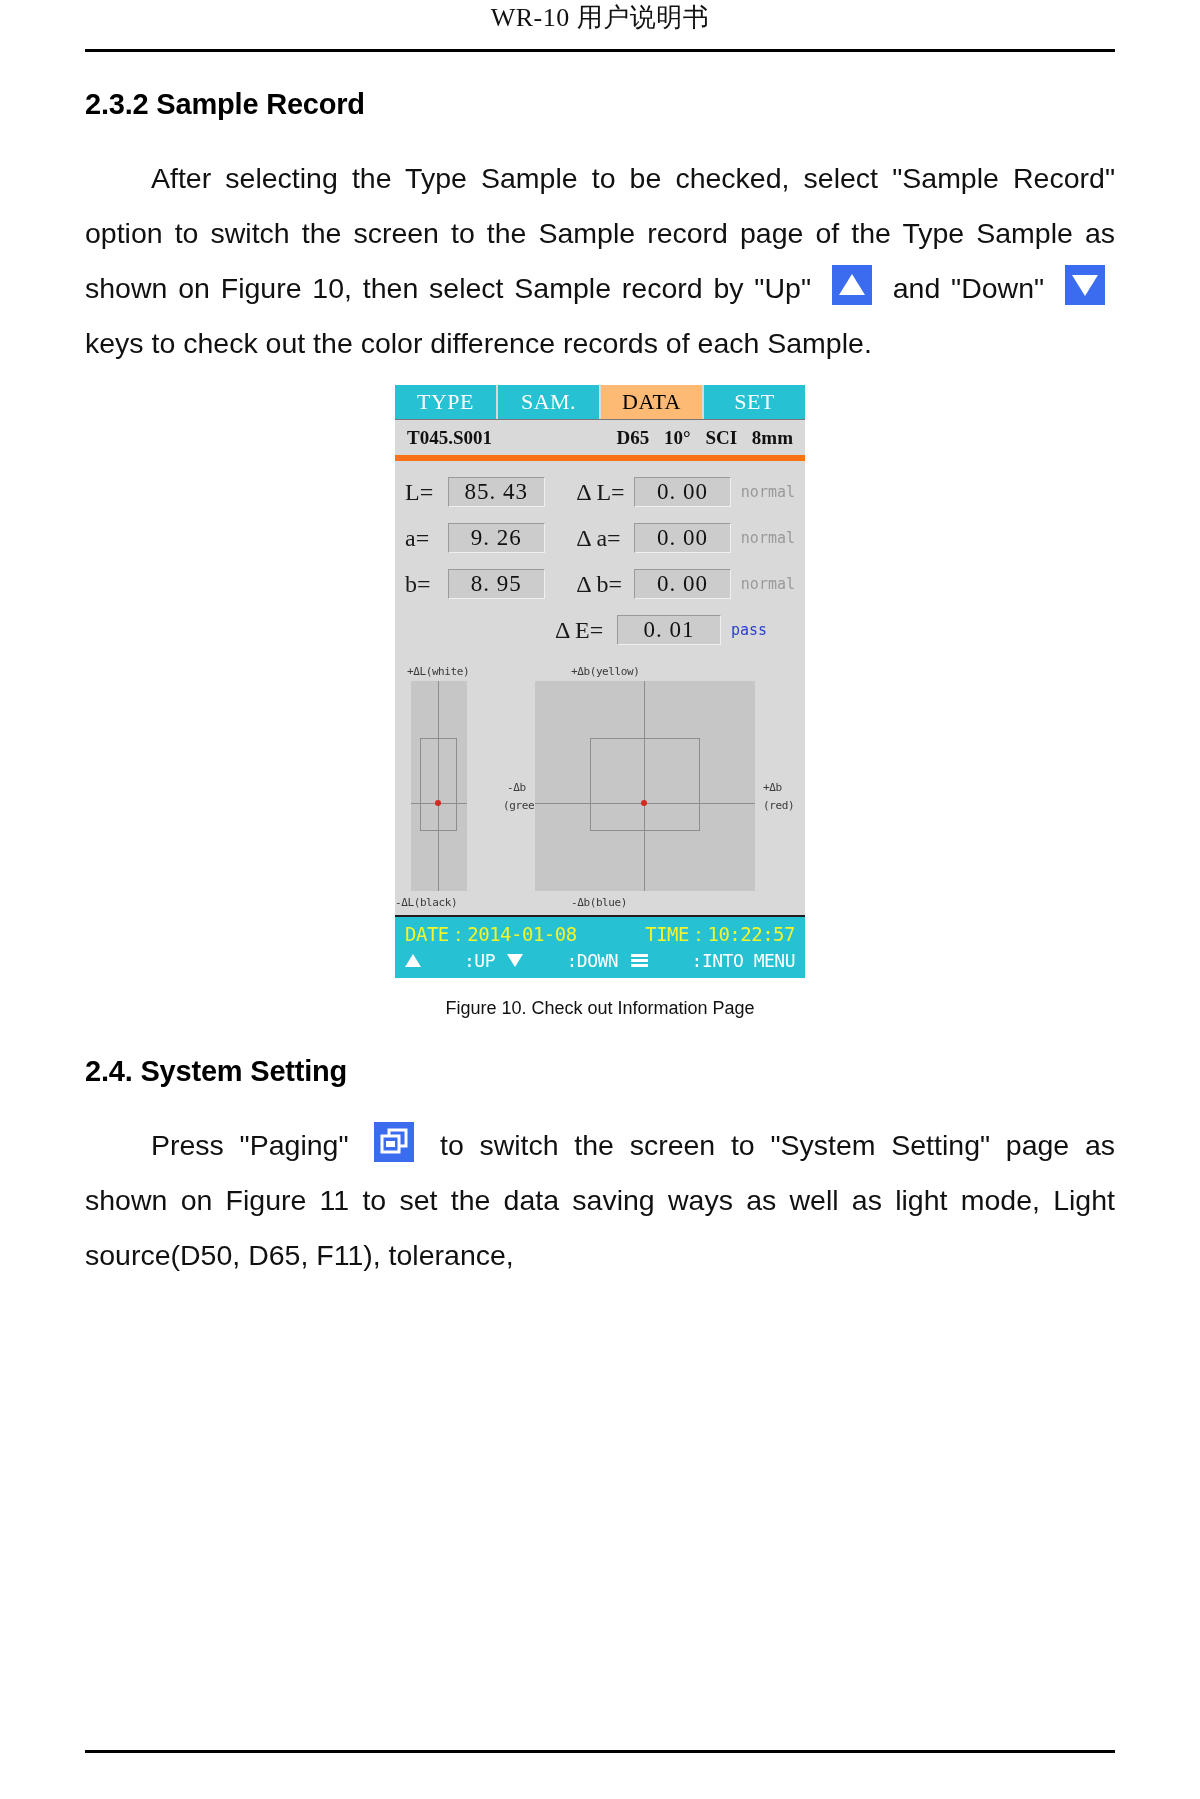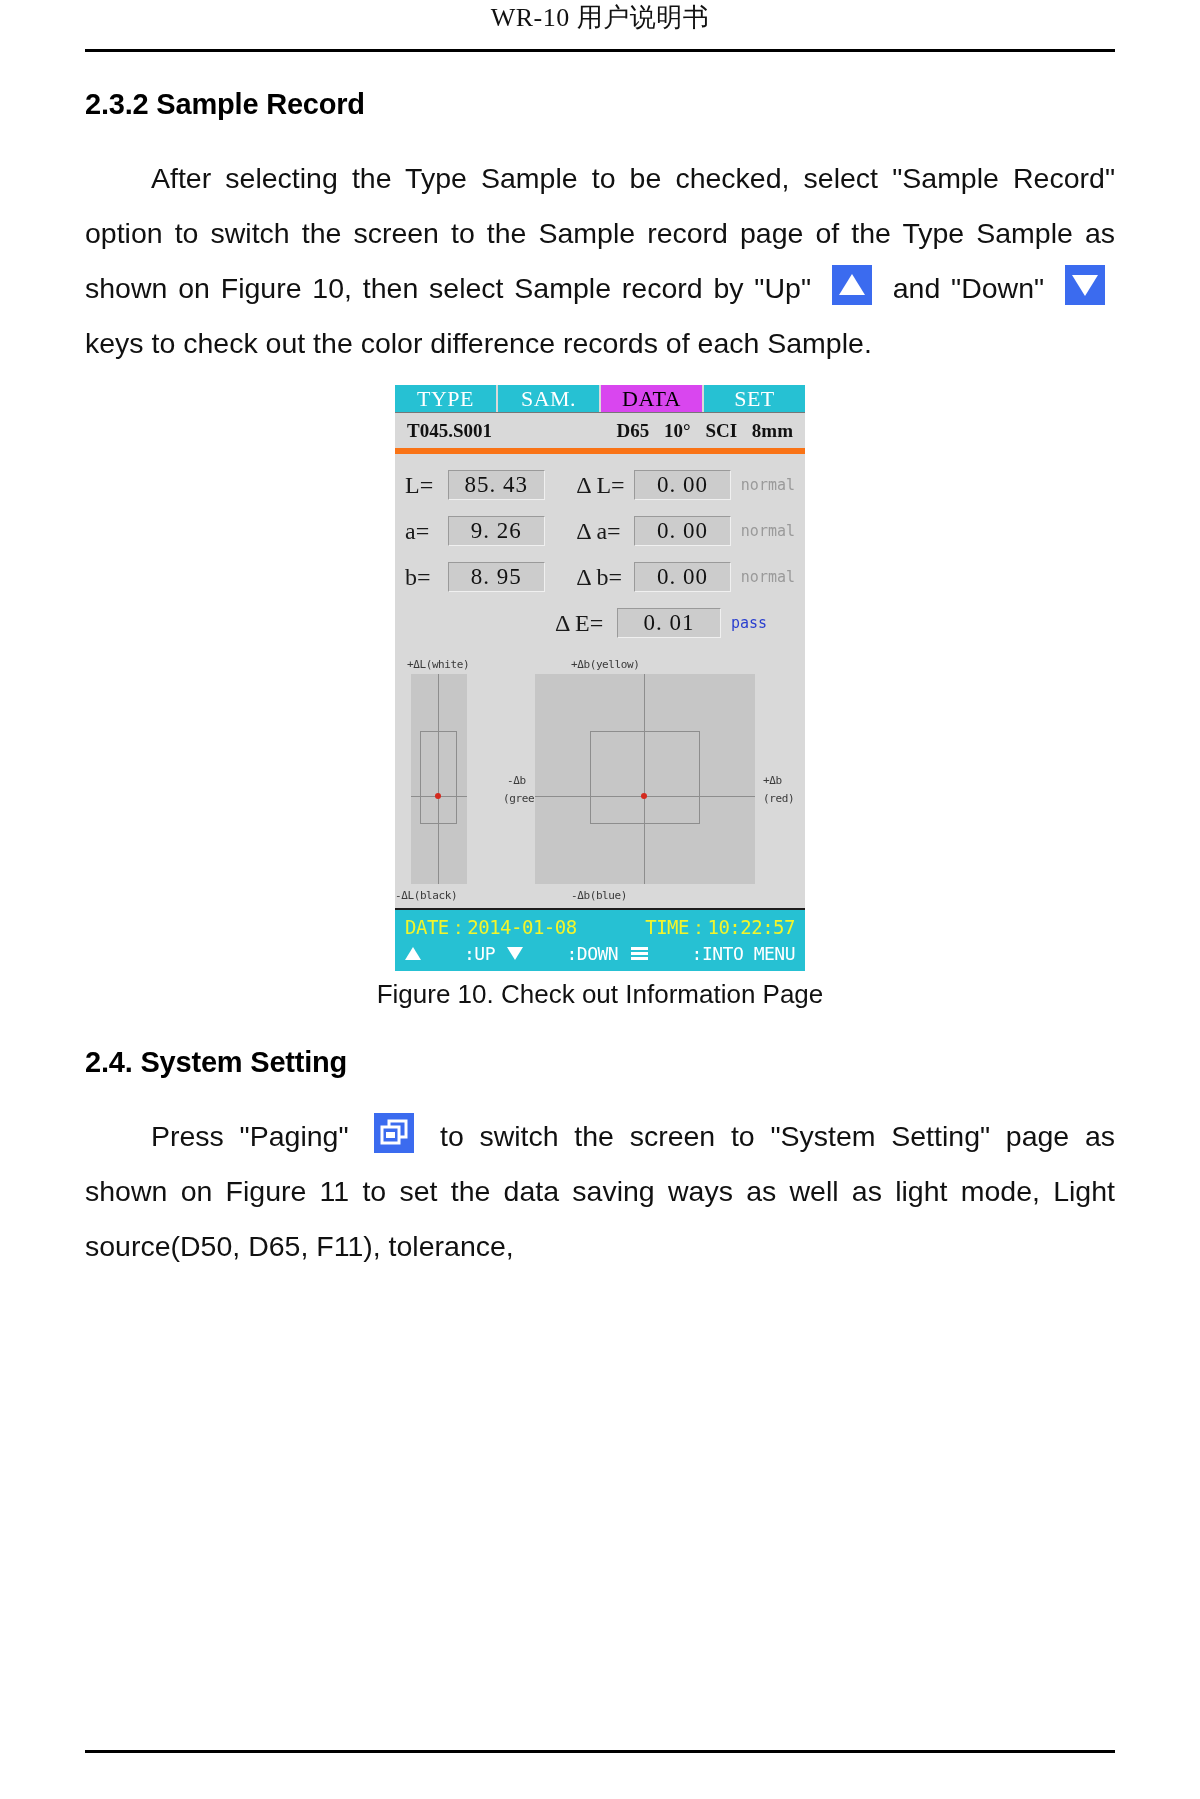--- a/index.html
+++ b/index.html
@@ -94,38 +94,38 @@
   .device {
     width: 410px;
     background: #d9d9d9;
     font-family: "Liberation Serif", serif;
     position: relative;
   }
 
   
   .tab-bar {
     display: flex;
-    height: 28px;
+    height: 35px;
     background: #d9d9d9;
     border-bottom: 1px solid #777;
   }
   .tab {
     flex: 1;
     background: #26c1d3;
     color: #ffffff;
     font-size: 22px;
     display: flex;
     align-items: center;
     justify-content: center;
     letter-spacing: 0.5px;
     border-right: 2px solid #d9d9d9;
   }
   .tab:last-child { border-right: none; }
   .tab.active {
-    background: #d946ef;
+    background: #fdba74;
     color: #000000;
     font-weight: normal;
   }
 
   
   .info-row {
     display: flex;
     justify-content: space-between;
     align-items: center;
     padding: 7px 12px 6px 12px;
@@ -249,22 +249,22 @@
     margin-right: 2px;
   }
   .glyph-menu {
     width: 17px; height: 13px;
     margin-right: 3px;
     display: flex; flex-direction: column; justify-content: space-between;
   }
   .glyph-menu i { display: block; height: 3px; background: #ffffff; }
 
   .fig-caption {
-    margin-top: 8px;
-    font-size: 26px;
+    margin-top: 20px;
+    font-size: 18px;
     color: #111;
     text-align: center;
   }
 
   
   .doc-footer {
     position: absolute;
     left: 85px; right: 85px;
     bottom: 46px;
   }

